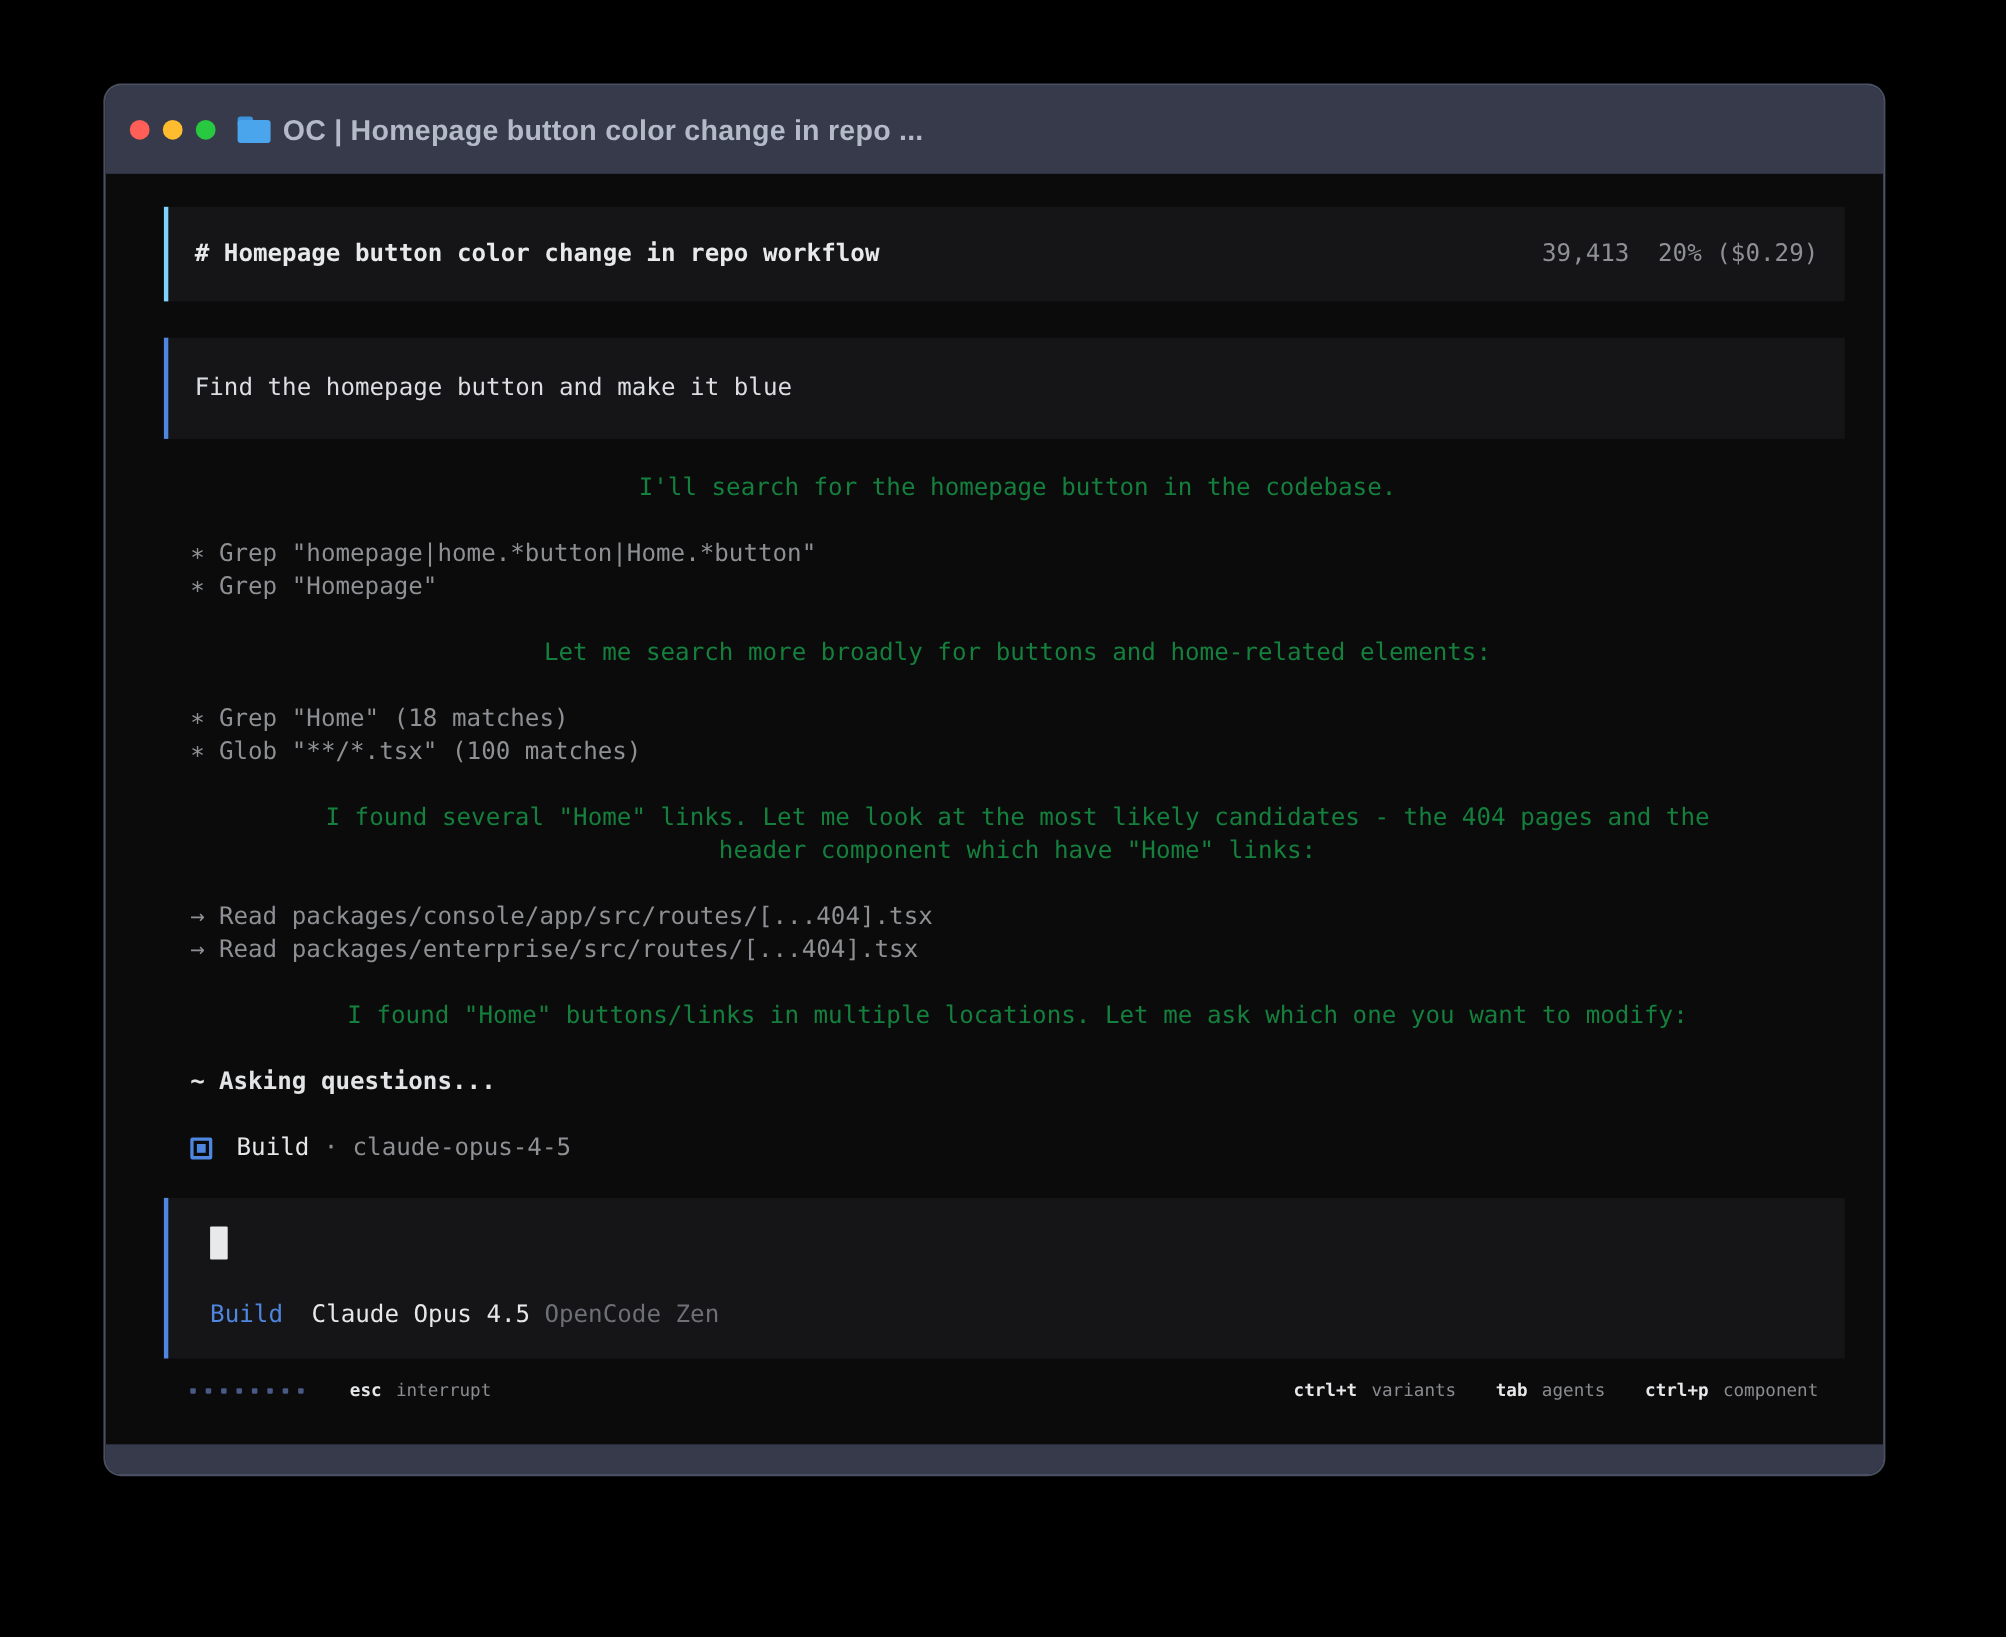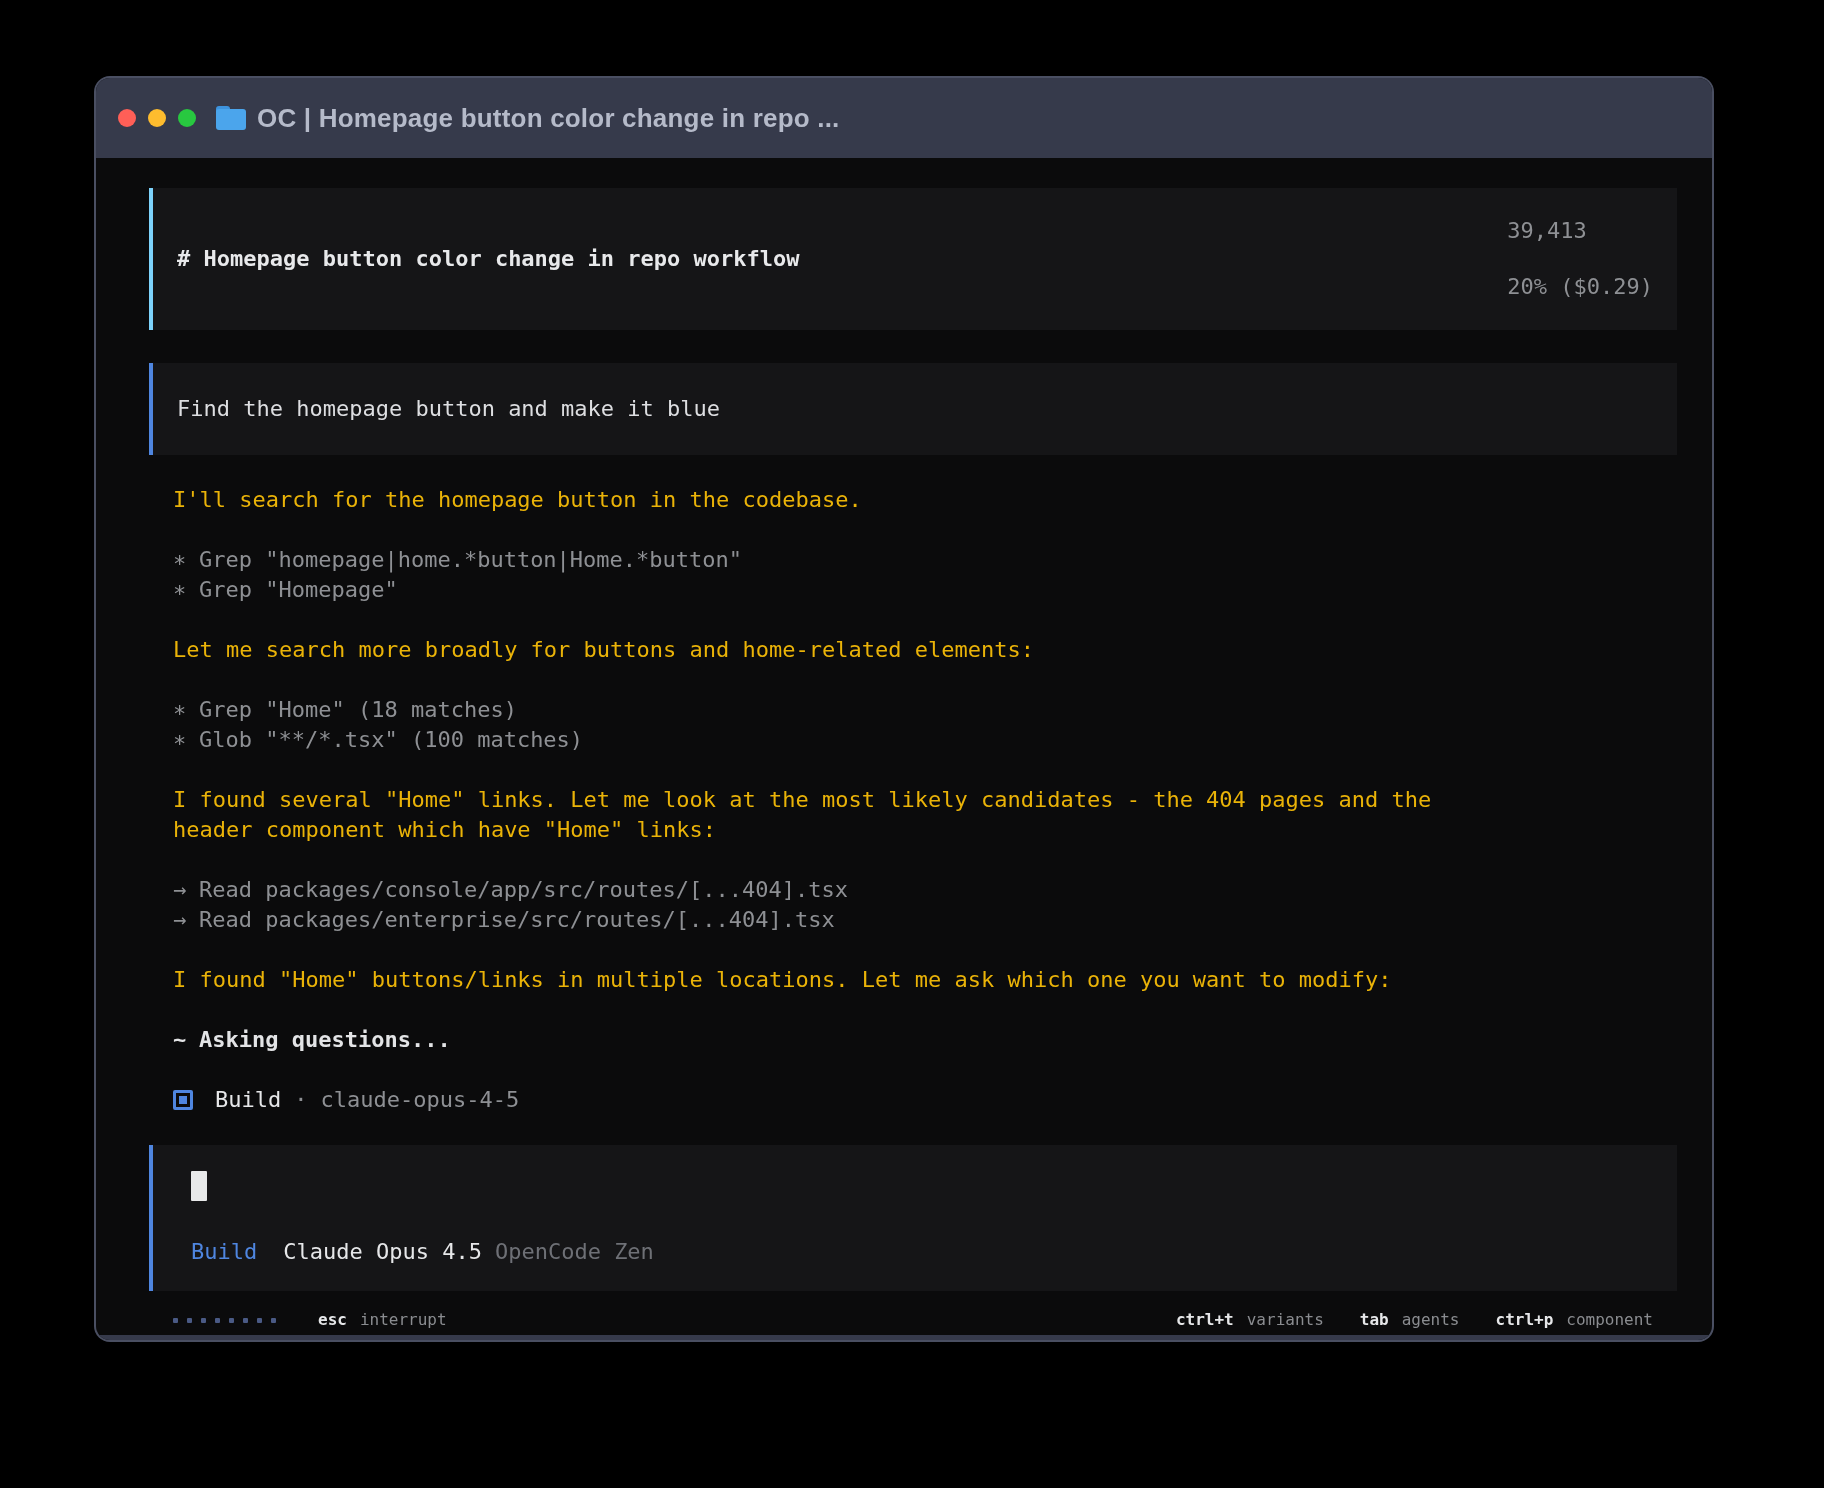--- a/index.html
+++ b/index.html
@@ -45,30 +45,30 @@
     font-size:22px; line-height:30px; color:#e3e4e6;
   }
   .panel { background:#151517; }
 
   .header-panel {
     border-left:4px solid #7dd3fc;
     padding:28px 24px 28px 24px;
     display:flex; justify-content:space-between; align-items:center;
   }
   .header-title { font-weight:bold; color:#e8e9eb; white-space:nowrap; }
-  .header-meta { color:#8e9094; display:flex; gap:26px; white-space:nowrap;flex-direction:column; }
+  .header-meta { color:#8e9094; display:flex; gap:26px; white-space:nowrap; }
 
   .user-box {
     margin-top:33px; border-left:4px solid var(--accent);
     padding:31px 24px; color:#dddee1; white-space:nowrap;
   }
 
   .chat { padding-left:24px; }
   .block { margin-top:30px; }
-  .block.text { color:#eab308; white-space:pre-line; }
+  .block.text { color:#15803d; white-space:pre-line;text-align:center; }
   .tool-line { color:#8e9094; white-space:nowrap; }
   .tool-line .prefix { display:inline-block; width:26px; }
   .status-line { color:#e3e4e6; white-space:nowrap;font-weight:bold; }
   .status-line .prefix { display:inline-block; width:26px; }
 
   .agent-row { display:flex; align-items:center; }
   .build-icon {
     width:20px; height:20px; border:3px solid var(--accent);
     border-radius:2px; display:flex; align-items:center; justify-content:center;
     margin-right:22px; flex:none;

